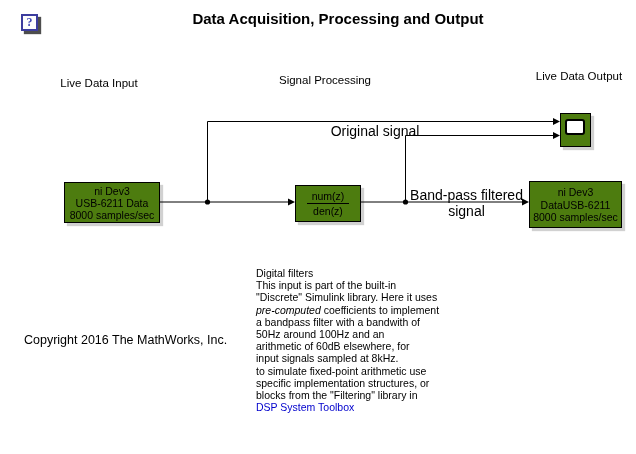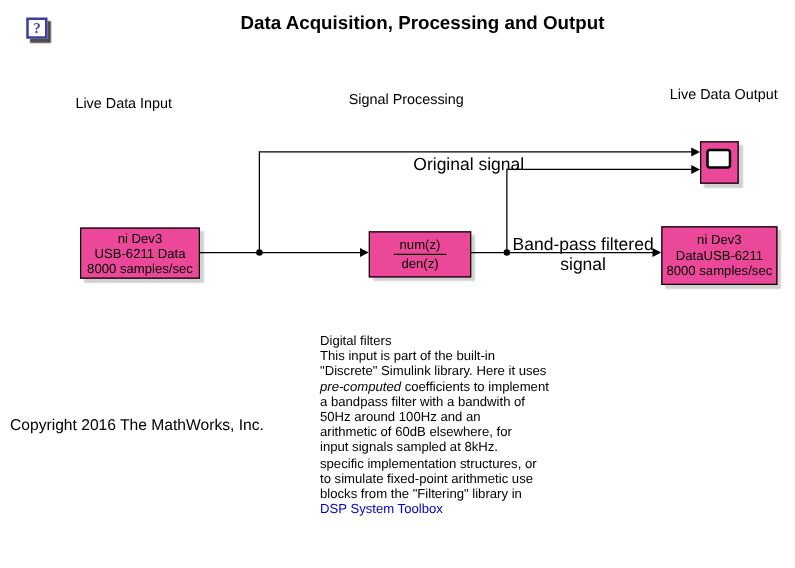--- a/index.html
+++ b/index.html
@@ -17,45 +17,45 @@
     box-shadow:3px 3px 1px #4d4d4d;
   }
   
   #title{left:38px;top:10px;width:600px;text-align:center;font-size:15px;font-weight:bold;}
   .section-label{font-size:11.5px;text-align:center;width:140px;}
   #label-input{left:29px;top:77px;}
   #label-processing{left:255px;top:74px;}
   #label-output{left:509px;top:70px;}
   
   .blk{
-    box-sizing:border-box;background:#ec4899;border:1px solid #000;
+    box-sizing:border-box;background:#4d7c0f;border:1px solid #000;
     box-shadow:3px 3px 1px rgba(0,0,0,0.18);
   }
   #blk-daq-in{left:64px;top:182px;width:96px;height:41px;
     font-size:10.5px;line-height:12px;text-align:center;padding-top:2px;}
-  #blk-filter{left:295px;top:185px;width:82px;height:37px;
+  #blk-filter{left:295px;top:185px;width:66px;height:37px;
     font-size:10.5px;display:flex;flex-direction:column;align-items:center;justify-content:center;}
   #blk-filter .num{border-bottom:1px solid #000;padding:0 5px 1px;}
   #blk-filter .den{padding-top:1px;}
   #blk-scope{left:560px;top:113px;width:31px;height:34px;}
   #blk-scope .screen{
     position:absolute;left:4px;top:5px;width:20px;height:16px;box-sizing:border-box;
     border:2px solid #000;border-radius:3px;background:#fff;}
   #blk-daq-out{left:529px;top:181px;width:93px;height:47px;
     font-size:10.5px;line-height:12.6px;text-align:center;padding-top:4px;}
   
   .wire-label{font-size:14px;text-align:center;background:transparent;}
   #lbl-original{left:330px;top:123px;width:90px;}
   #lbl-filtered{left:406px;top:187px;width:121px;}
   
   #annotation{left:256px;top:267px;width:200px;font-size:10.5px;line-height:12.2px;}
   #annotation .hd{font-weight:normal;}
   #annotation i{font-style:italic;}
   #annotation a{color:#0000cc;cursor:pointer;}
-  #copyright{left:8px;top:333px;font-size:12.5px;}
+  #copyright{left:24px;top:333px;font-size:12.5px;}
   svg{position:absolute;left:0;top:0;}
 </style>
 </head>
 <body>
 
 <div id="canvas">
 
   <div class="abs" id="help-btn">?</div>
 
   <div class="abs" id="title">Data Acquisition, Processing and Output</div>
@@ -107,21 +107,21 @@
 
   <div class="abs" id="annotation">
     <div class="hd">Digital filters</div>
     <div>This input is part of the built-in</div>
     <div>"Discrete" Simulink library. Here it uses</div>
     <div><i>pre-computed</i><span> coefficients to implement</span></div>
     <div>a bandpass filter with a bandwith of</div>
     <div>50Hz around 100Hz and an</div>
     <div>arithmetic of 60dB elsewhere, for</div>
     <div>input signals sampled at 8kHz.</div>
+    <div>to simulate fixed-point arithmetic use</div>
     <div>specific implementation structures, or</div>
-    <div>to simulate fixed-point arithmetic use</div>
     <div>blocks from the "Filtering" library in</div>
     <div><a>DSP System Toolbox</a></div>
   </div>
 
   <div class="abs" id="copyright">Copyright 2016 The MathWorks, Inc.</div>
 
 </div>
 
 </body></html>

